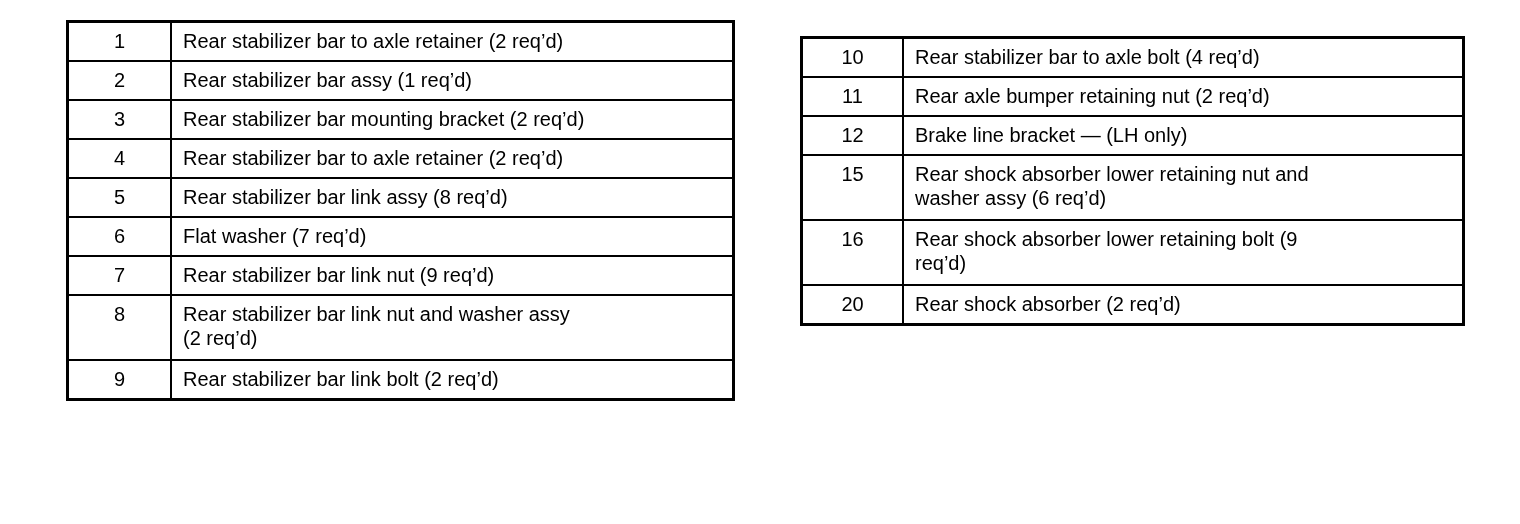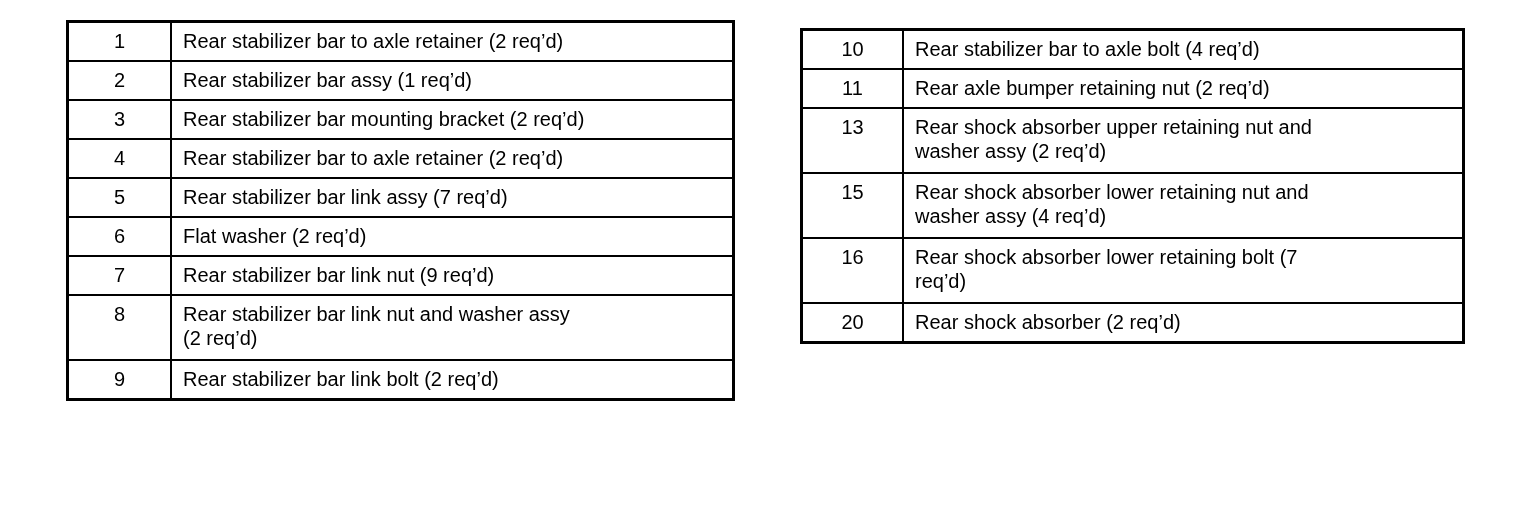--- a/index.html
+++ b/index.html
@@ -26,21 +26,21 @@
   }
 
   #table-left {
     left: 66px;
     top: 20px;
     width: 669px;
   }
 
   #table-right {
     left: 800px;
-    top: 28px;
+    top: 36px;
     width: 665px;
   }
 
   .legend-table td {
     border: 2px solid #000;
     padding: 0;
     vertical-align: top;
     font-size: 20px;
     line-height: 24px;
   }
@@ -103,29 +103,29 @@
         </td>
         <td class="col-desc">
           <div class="desc-cell-inner">Rear stabilizer bar to axle retainer (2 req’d)</div>
         </td>
       </tr>
       <tr class="legend-row">
         <td class="col-num">
           <div class="num-cell-inner">5</div>
         </td>
         <td class="col-desc">
-          <div class="desc-cell-inner">Rear stabilizer bar link assy (7 req’d)</div>
+          <div class="desc-cell-inner">Rear stabilizer bar link assy (8 req’d)</div>
         </td>
       </tr>
       <tr class="legend-row">
         <td class="col-num">
           <div class="num-cell-inner">6</div>
         </td>
         <td class="col-desc">
-          <div class="desc-cell-inner">Flat washer (2 req’d)</div>
+          <div class="desc-cell-inner">Flat washer (7 req’d)</div>
         </td>
       </tr>
       <tr class="legend-row">
         <td class="col-num">
           <div class="num-cell-inner">7</div>
         </td>
         <td class="col-desc">
           <div class="desc-cell-inner">Rear stabilizer bar link nut (9 req’d)</div>
         </td>
       </tr>
@@ -160,44 +160,43 @@
         </td>
       </tr>
       <tr class="legend-row">
         <td class="col-num">
           <div class="num-cell-inner">11</div>
         </td>
         <td class="col-desc">
           <div class="desc-cell-inner">Rear axle bumper retaining nut (2 req’d)</div>
         </td>
       </tr>
+      <tr class="legend-row">
+        <td class="col-num">
+          <div class="num-cell-inner">12</div>
+        </td>
+        <td class="col-desc">
+          <div class="desc-cell-inner">Brake line bracket — (LH only)</div>
+        </td>
+      </tr>
       <tr class="legend-row tall">
         <td class="col-num">
-          <div class="num-cell-inner">13</div>
-        </td>
-        <td class="col-desc">
-          <div class="desc-cell-inner">Rear shock absorber upper retaining nut and
-washer assy (2 req’d)</div>
+          <div class="num-cell-inner">15</div>
+        </td>
+        <td class="col-desc">
+          <div class="desc-cell-inner">Rear shock absorber lower retaining nut and
+washer assy (6 req’d)</div>
         </td>
       </tr>
       <tr class="legend-row tall">
         <td class="col-num">
-          <div class="num-cell-inner">15</div>
-        </td>
-        <td class="col-desc">
-          <div class="desc-cell-inner">Rear shock absorber lower retaining nut and
-washer assy (4 req’d)</div>
-        </td>
-      </tr>
-      <tr class="legend-row tall">
-        <td class="col-num">
           <div class="num-cell-inner">16</div>
         </td>
         <td class="col-desc">
-          <div class="desc-cell-inner">Rear shock absorber lower retaining bolt (7
+          <div class="desc-cell-inner">Rear shock absorber lower retaining bolt (9
 req’d)</div>
         </td>
       </tr>
       <tr class="legend-row">
         <td class="col-num">
           <div class="num-cell-inner">20</div>
         </td>
         <td class="col-desc">
           <div class="desc-cell-inner">Rear shock absorber (2 req’d)</div>
         </td>

